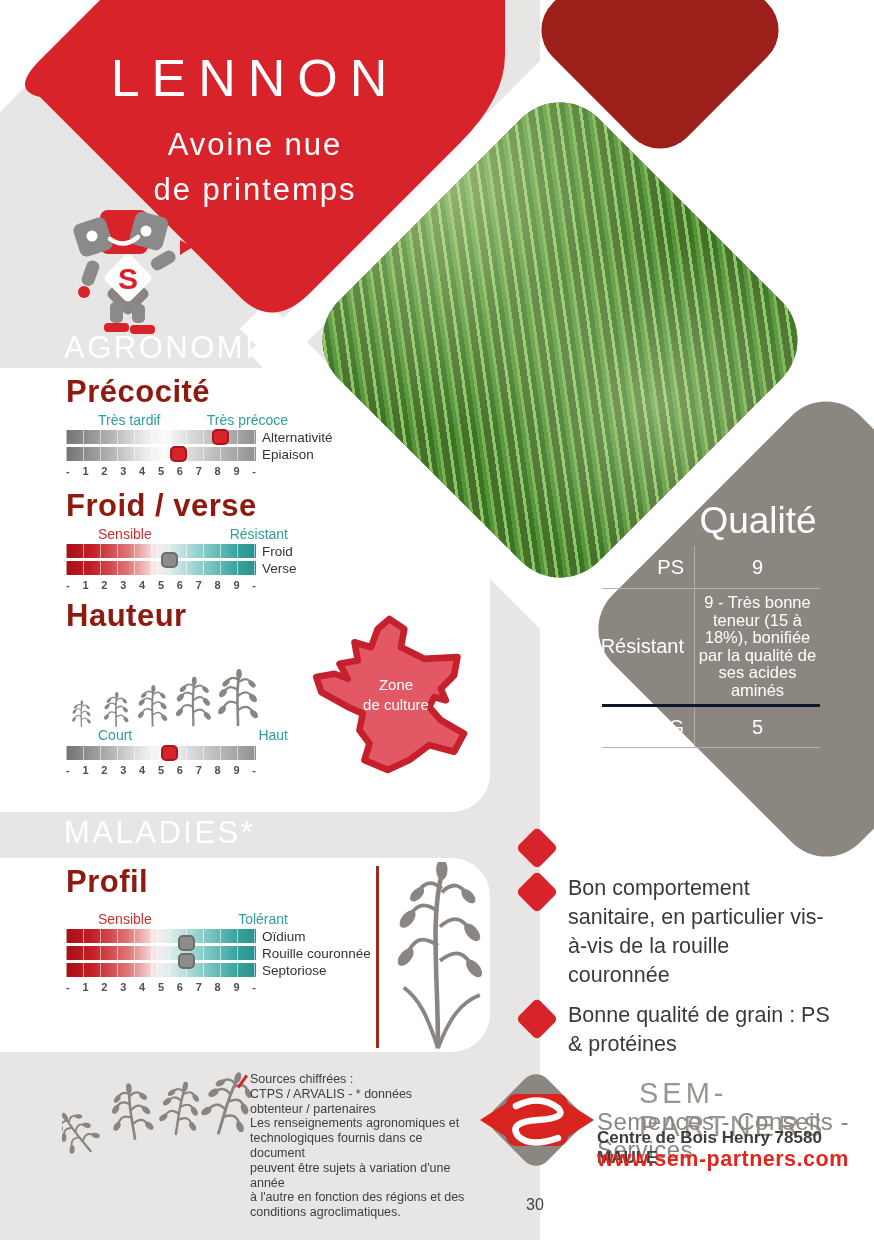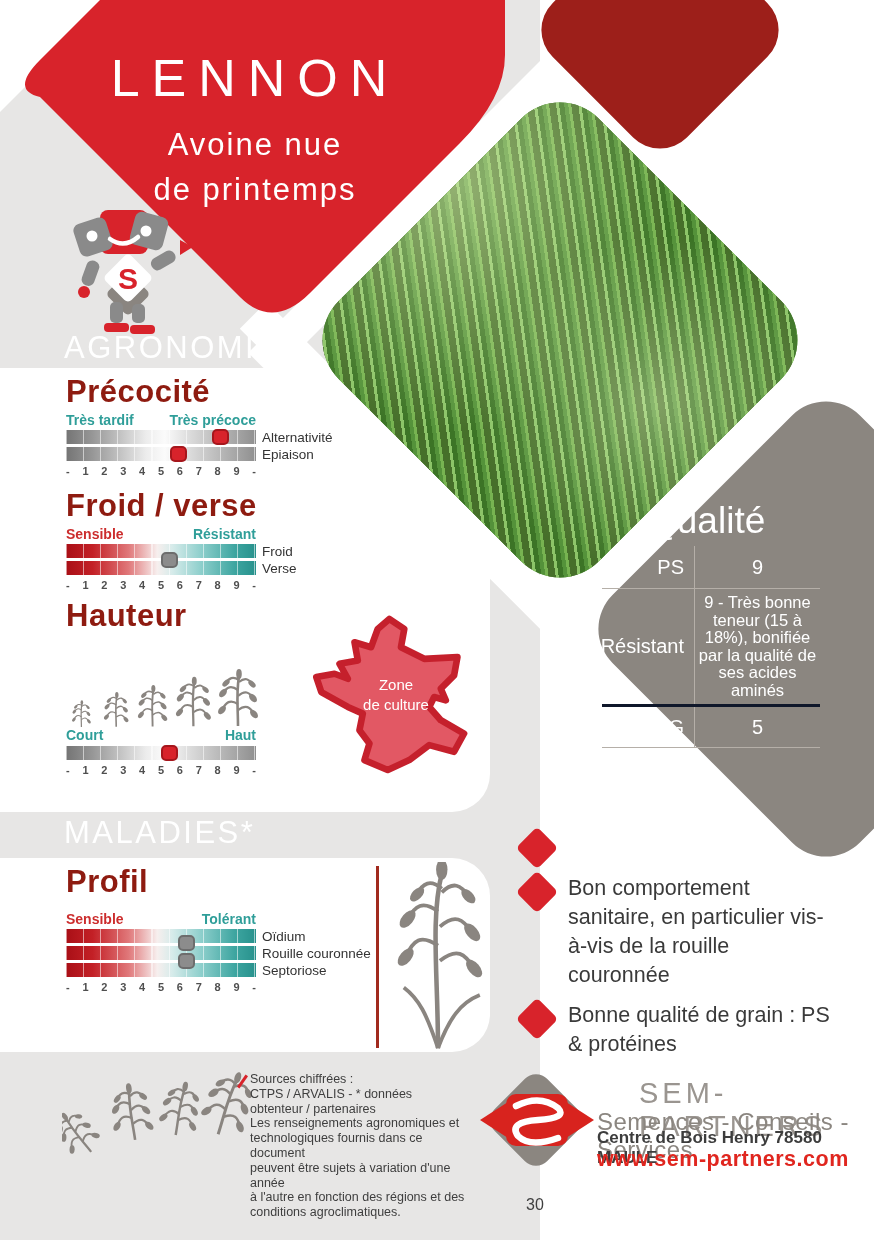--- a/index.html
+++ b/index.html
@@ -35,35 +35,35 @@
   .title-main{font-size:52px;font-weight:200;letter-spacing:12px;}
   .title-sub{font-size:31px;font-weight:300;letter-spacing:2px;line-height:45px;margin-top:14px;}
 
   .banner-label{color:#fff;font-size:31px;font-weight:300;letter-spacing:2.5px;}
   .banner-agro{left:64px;top:330px;}
   .banner-maladies{left:64px;top:815px;}
 
   .section-title{color:#8e1b10;font-size:31px;font-weight:700;letter-spacing:.5px;}
 
   
-  .scale-labels{width:190px;display:flex;justify-content:space-between;font-size:14px;font-weight:700;color:#2f9e99;}
+  .scale-labels{width:190px;display:flex;justify-content:space-between;font-size:14px;font-weight:400;color:#2f9e99;margin-left:32px;}
   .lab-red{color:#cc2d2d;}
   .bar-stack{width:190px;}
   .bar-row{height:14px;margin-bottom:3px;position:relative;}
   .bar-gray{background:linear-gradient(90deg,#747474 0%,#979797 14%,#ececec 42%,#fbfbfb 52%,#dedede 64%,#a9a9a9 88%,#8f8f8f 100%);}
   .bar-rt{background:linear-gradient(90deg,#a90f16 0%,#c32026 14%,#e0787a 33%,#f7efee 48%,#d6ebea 56%,#8ecfcc 71%,#3da5a0 89%,#27918c 100%);}
   .bar-row::after{content:"";position:absolute;inset:0;background:repeating-linear-gradient(90deg,rgba(255,255,255,.55) 0 1px,transparent 1px 17.1px);}
   .marker{position:absolute;width:17px;height:16px;border-radius:5px;box-sizing:border-box;z-index:5;}
   .marker-red{background:#d8232b;border:2px solid #a6161c;}
   .marker-gray{background:#8c8c8c;border:2px solid #6d6d6d;}
   .scale-numbers{width:190px;display:flex;justify-content:space-between;font-size:11px;font-weight:700;color:#4f4f4f;margin-top:4px;}
   .row-labels{font-size:13.5px;color:#333;line-height:17px;}
 
   
-  .qualite-title{left:648px;top:500px;width:220px;text-align:left;color:#fff;font-size:37px;font-weight:300;}
+  .qualite-title{left:648px;top:500px;width:220px;text-align:center;color:#fff;font-size:37px;font-weight:300;}
   .qualite-table{left:602px;top:546px;width:218px;color:#fff;}
   .q-row{display:flex;}
   .q-label{width:92px;text-align:right;padding-right:10px;box-sizing:border-box;font-size:20px;font-weight:300;display:flex;align-items:center;justify-content:flex-end;}
   .q-value{width:126px;text-align:center;border-left:1px solid #b5afa8;font-size:20px;font-weight:300;display:flex;align-items:center;justify-content:center;box-sizing:border-box;}
   .q-r1{height:42px;}
   .q-r2{border-top:1px solid #b5afa8;}
   .q-r2 .q-value{font-size:16.5px;line-height:17.5px;padding:5px 2px;}
   .q-r3{height:40px;border-top:3px solid #0f172a;border-bottom:1px solid #b5afa8;}
 
   

